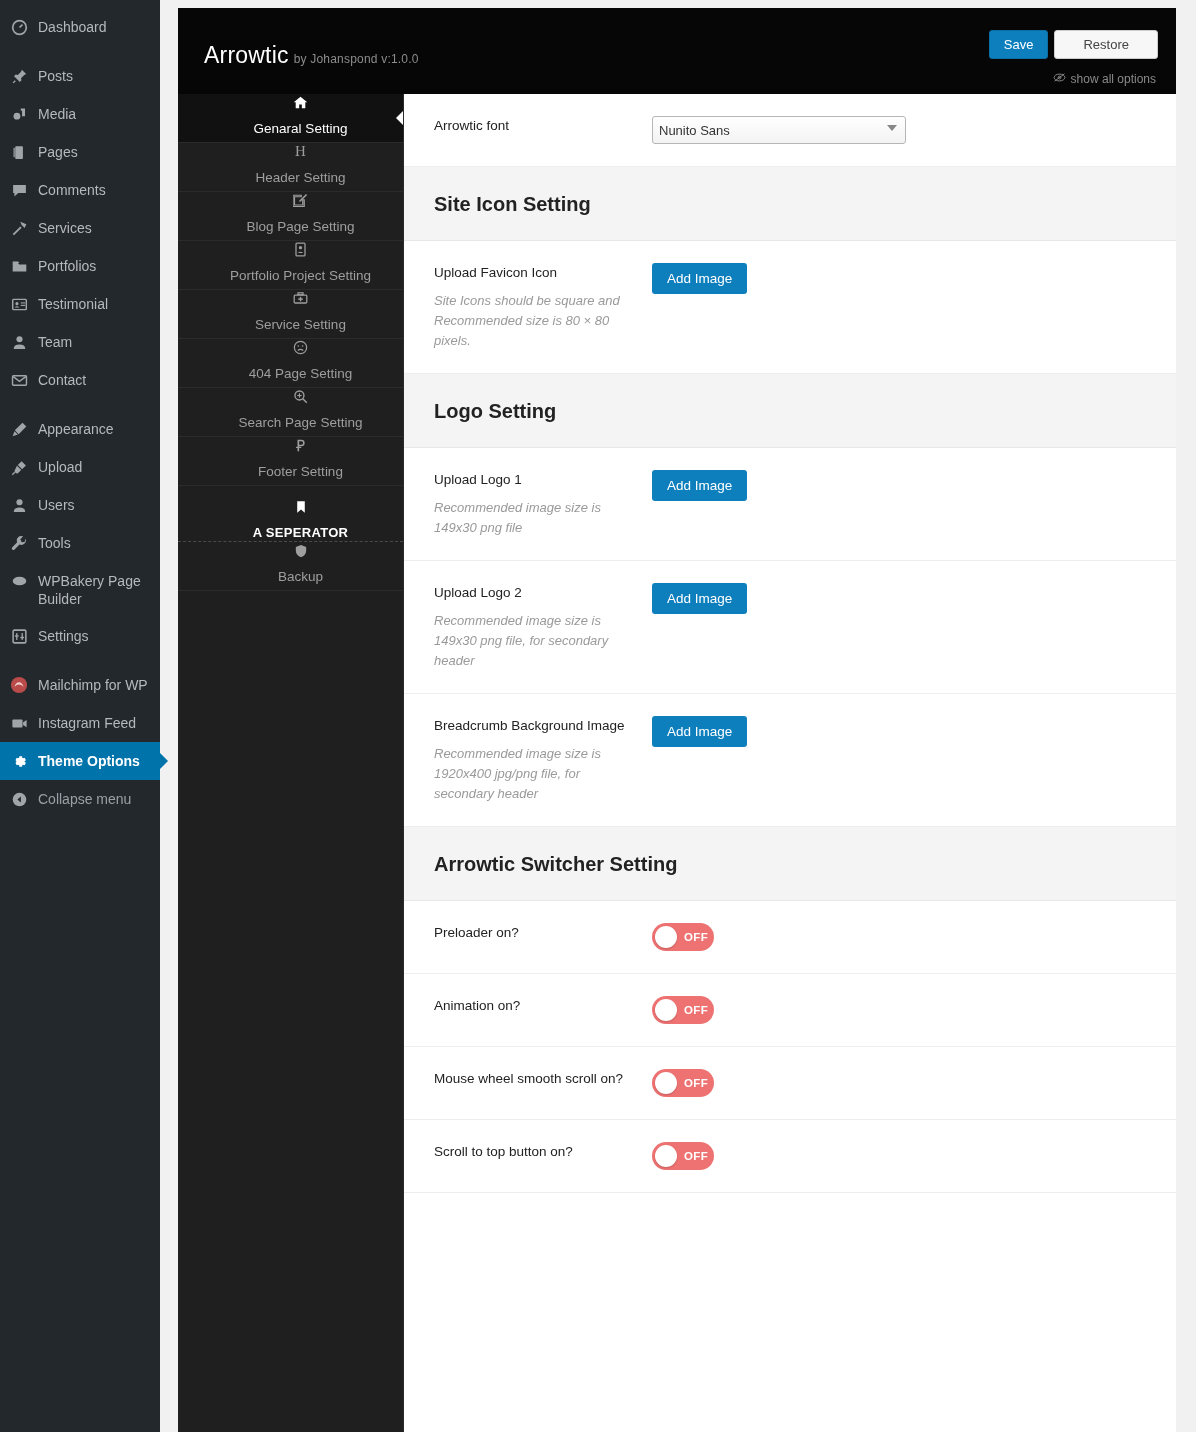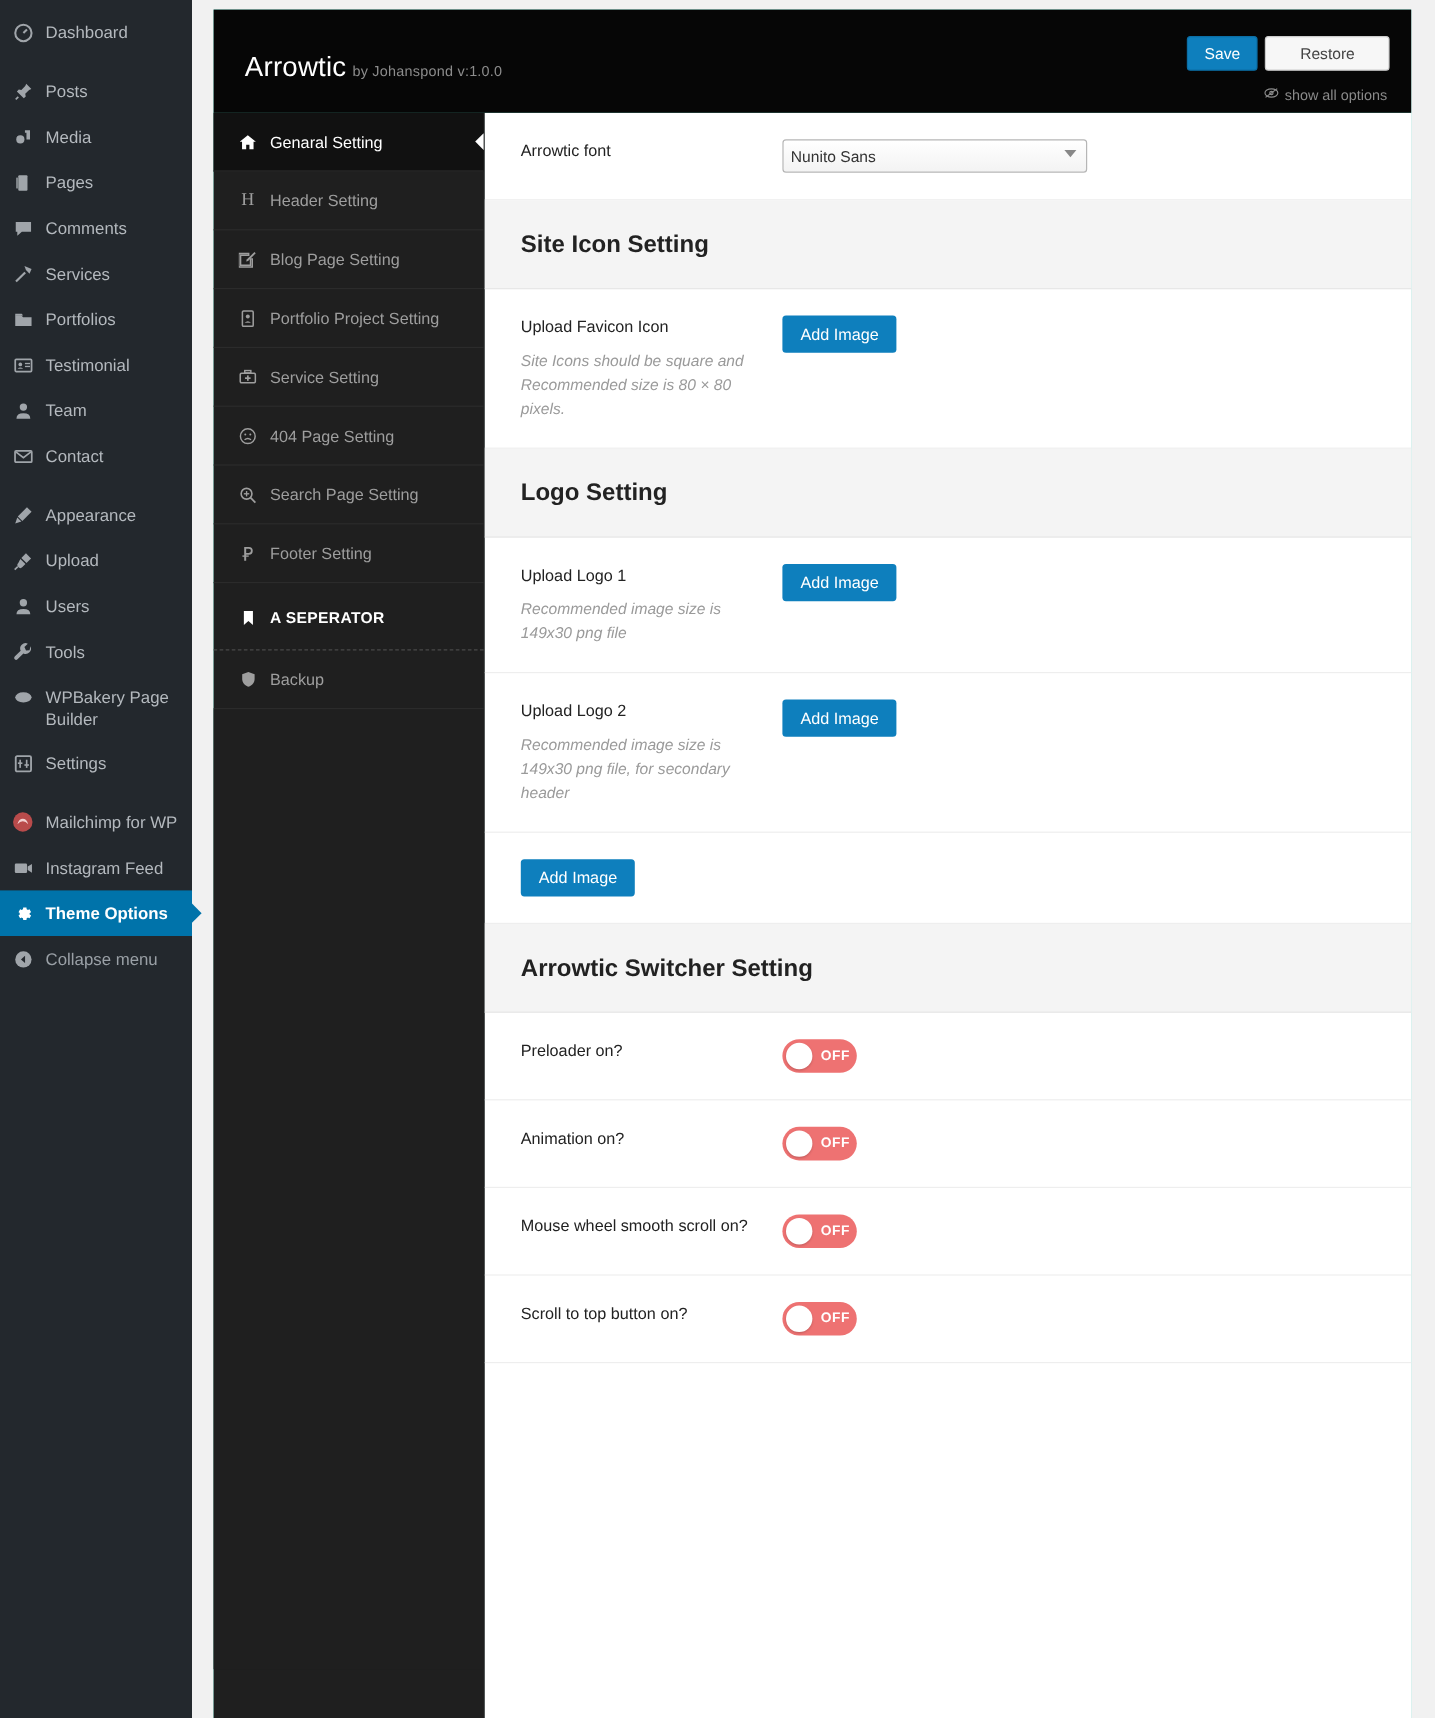--- a/index.html
+++ b/index.html
@@ -49,21 +49,21 @@
     border-width: 8px 0 8px 8px;
     border-color: transparent transparent transparent #0073aa;
   }
   .wp-gap { height: 11px; }
   .wp-item.collapse { color: #9aa0a6; }
 
   
   .panel {
     position: absolute; left: 178px; top: 8px;
     width: 998px; height: 1424px;
-    background: #5eead4;
+    background: #d946ef;
   }
   .panel-header {
     height: 86px;
     background: #060606;
     position: relative;
   }
   .brand {
     position: absolute; left: 26px; top: 34px;
     color: #fff;
     font-size: 23px;
@@ -104,20 +104,21 @@
   }
   .tab {
     position: relative;
     display: flex; align-items: center; gap: 10px;
     height: 49px;
     padding-left: 20px;
     color: #9e9e9e;
     font-size: 13.5px;
     border-bottom: 1px solid #2b2b2b;
     cursor: pointer;
+    flex-direction: column;
   }
   .tab .t-ico {
     width: 17px; flex: 0 0 17px; display:flex; align-items:center; justify-content:center;
     color: #9e9e9e; font-size: 13px;
   }
   .tab.active {
     background: #111111; color: #fff;
   }
   .tab.active .t-ico { color: #fff; }
   .tab.active::after {
@@ -550,20 +551,24 @@
             <div class="f-right"><button class="btn-add">Add Image</button></div>
           </div>
           <div class="field">
             <div class="f-left">
               <div class="f-title">Upload Logo 2</div>
               <div class="f-desc">Recommended image size is 149x30 png file, for secondary header</div>
             </div>
             <div class="f-right"><button class="btn-add">Add Image</button></div>
           </div>
           <div class="field">
+            <div class="f-left">
+              <div class="f-title">Breadcrumb Background Image</div>
+              <div class="f-desc">Recommended image size is 1920x400 jpg/png file, for secondary header</div>
+            </div>
             <div class="f-right"><button class="btn-add">Add Image</button></div>
           </div>
           <div class="sec-head">
             <h2>Arrowtic Switcher Setting</h2>
           </div>
           <div class="field">
             <div class="f-left">
               <div class="f-title">Preloader on?</div>
             </div>
             <div class="f-right">

